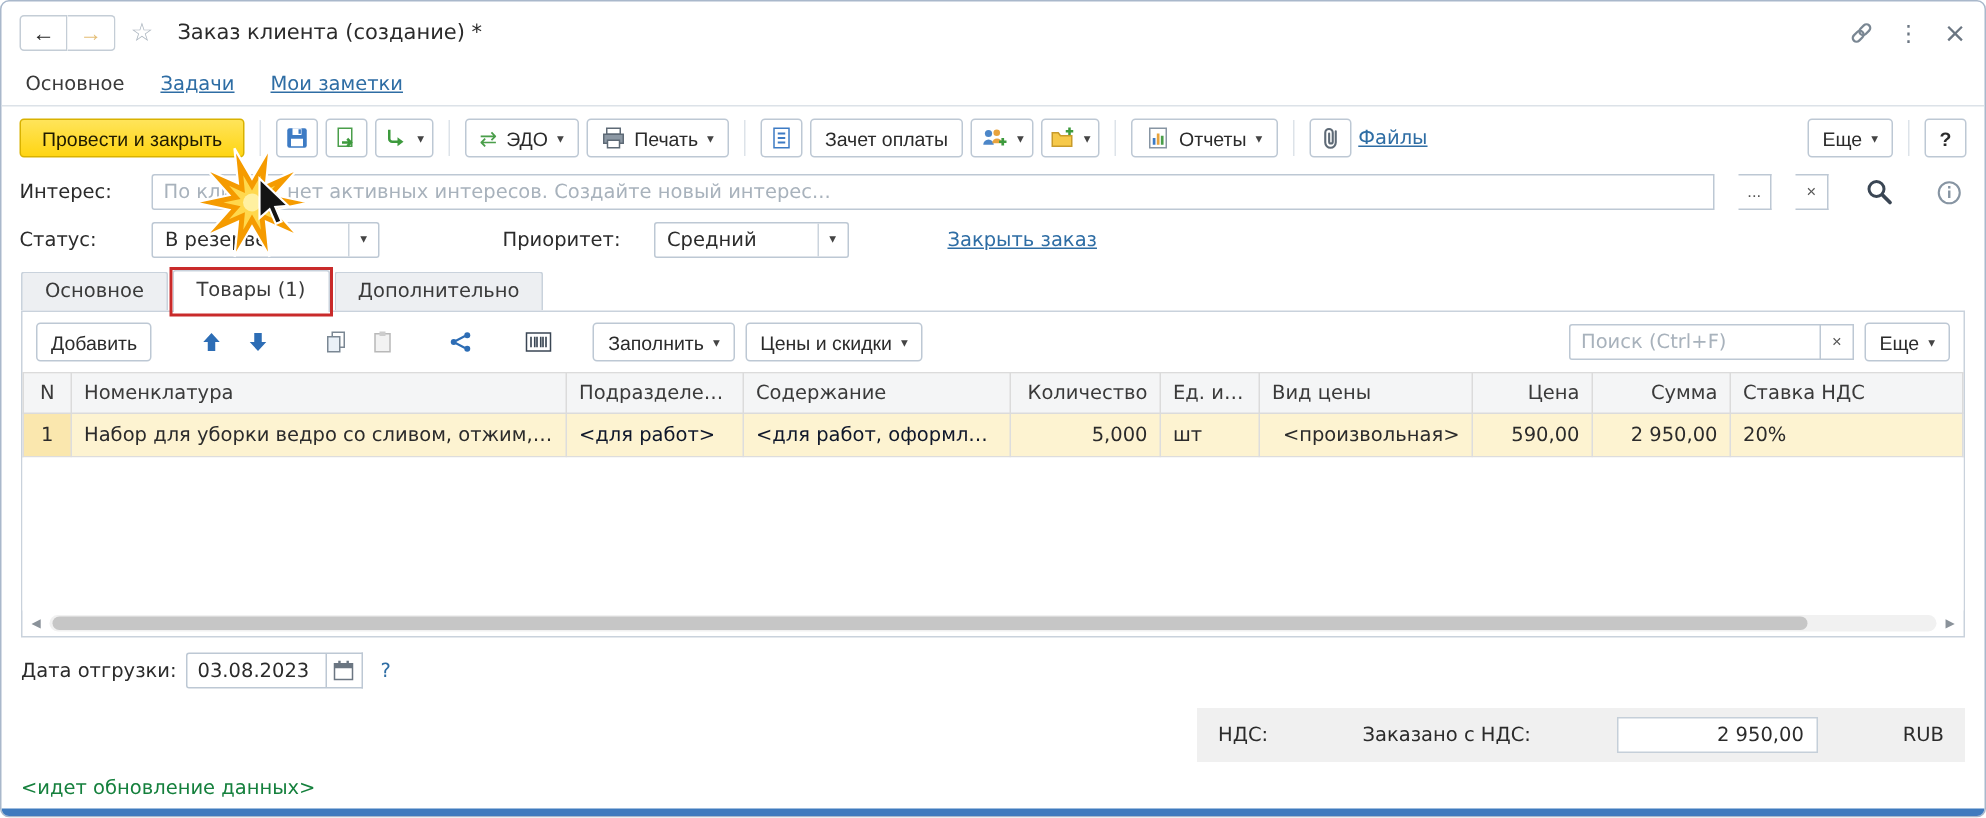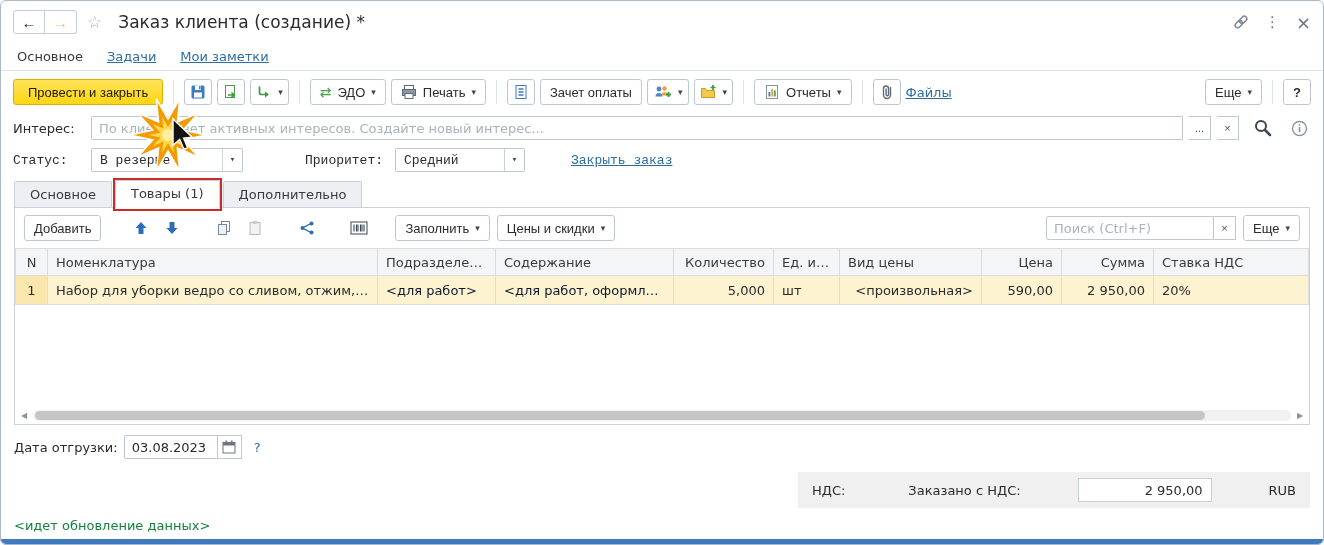--- a/index.html
+++ b/index.html
@@ -9,41 +9,41 @@
     border:1px solid #A9B8CB; border-radius:6px; overflow:hidden;
     font-size:13px; color:#2b2b2b;
   }
   
   .titlebar { height:42px; display:flex; align-items:center; padding:0 12px; gap:8px; }
   .navgroup { display:flex; }
   .navbtn { width:32px; height:24px; background:#fff; border:1px solid #C4CDD6; display:flex; align-items:center; justify-content:center; font-size:15px; cursor:pointer; }
   .navbtn.back { border-radius:3px 0 0 3px; color:#222; font-weight:bold; }
   .navbtn.fwd  { border-radius:0 3px 3px 0; border-left:none; color:#E4BE77; font-weight:bold; }
   .star { color:#ABB5BF; font-size:17px; margin-left:2px; }
-  .wintitle { font-size:17px; color:#2b2b2b; margin-left:8px; white-space:nowrap; }
+  .wintitle { font-size:14px; color:#2b2b2b; margin-left:8px; white-space:nowrap; }
   .title-right { margin-left:auto; display:flex; align-items:center; gap:16px; color:#6B7682; }
   .tr-icon { cursor:pointer; font-size:15px; color:#6B7682; display:flex; align-items:center; }
   
   .navtabs { height:28px; border-bottom:1px solid #DCE2E8; display:flex; gap:24px; align-items:center; padding:0 16px; }
   .navtabs .current { color:#3a3a3a; }
   .link { color:#2E6DA4; text-decoration:underline; cursor:pointer; }
   
   .toolbar { height:42px; display:flex; align-items:center; padding:0 12px; gap:5px; }
   .btn { display:inline-flex; align-items:center; gap:6px; height:26px; padding:0 9px;
          background:#fff; border:1px solid #BDC8D4; border-radius:3px; font-size:13px;
          color:#2b2b2b; cursor:pointer; white-space:nowrap; }
   .btn.icon-only { padding:0 5px; justify-content:center; min-width:28px; }
   .btn.primary { background:linear-gradient(#FFE45A,#FFD513); border-color:#D9B200; font-weight:normal; color:#1f1a00; padding:0 14px; }
   .caret { font-size:9px; color:#444; line-height:1; }
   .vsep { width:1px; height:24px; background:#DDE3E9; margin:0 5px; flex:none; }
   .spacer { flex:1; }
   
-  .frow { display:flex; align-items:center; padding:0 12px; gap:12px; }
+  .frow { display:flex; align-items:center; padding:0 12px; gap:22px; }
   .frow.interest { height:30px; }
-  .frow.statusrow { height:34px;font-family:Liberation Mono, monospace; }
+  .frow.statusrow { height:34px; }
   .flabel { width:66px; flex:none; color:#2b2b2b; }
   .inp { height:24px; border:1px solid #BDC8D4; font-size:13px; padding:0 7px; color:#2b2b2b; background:#fff; font-family:inherit; outline:none; }
   .inp::placeholder { color:#A8B2BC; }
   .interest-input { flex:1; border-radius:2px 0 0 2px; }
   .mini-btn { width:22px; height:24px; border:1px solid #BDC8D4; border-left:none; background:#fff; display:flex; align-items:center; justify-content:center; color:#555; font-size:11px; cursor:pointer; }
   .select { display:flex; align-items:center; height:24px; border:1px solid #BDC8D4; background:#fff; border-radius:2px; cursor:pointer; }
   .select .val { padding:0 8px; flex:1; }
   .select .drop { width:20px; align-self:stretch; border-left:1px solid #CBD4DD; display:flex; align-items:center; justify-content:center; }
   
   .tabstrip { height:30px; display:flex; align-items:flex-end; padding:0 13px; }

